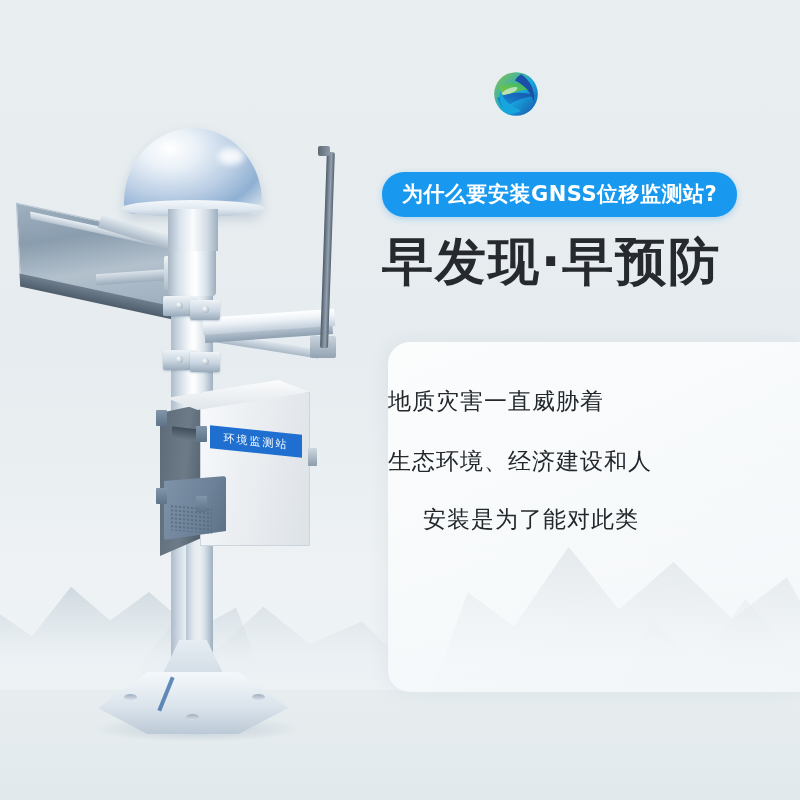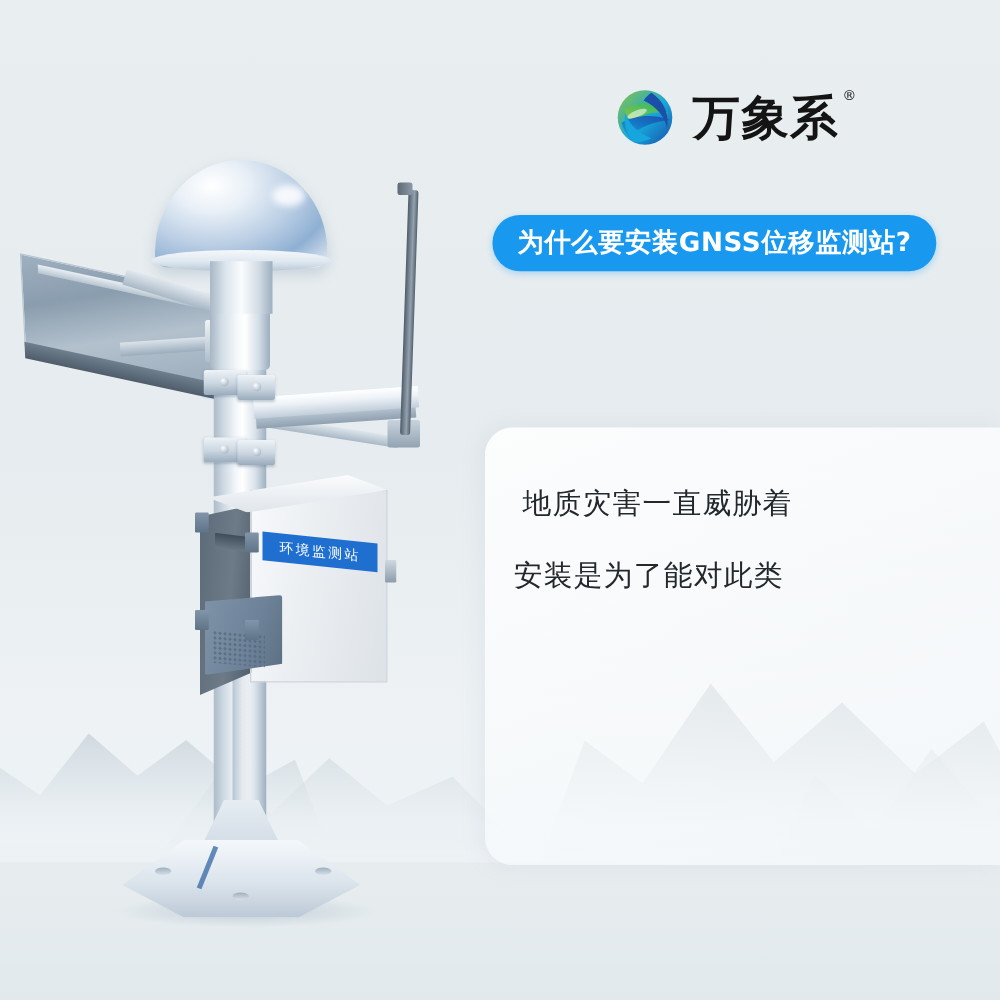--- a/index.html
+++ b/index.html
@@ -262,21 +262,21 @@
     position:relative;font-size:38px;font-weight:700;color:#141414;
     letter-spacing:1px;line-height:1;
     font-family:"DejaVu Sans","Liberation Sans",sans-serif;
   }
   .logo-reg{
     position:absolute;right:-15px;top:-4px;font-size:11px;
     font-weight:400;color:#141414;
   }
 
   .pill{
-    position:absolute;left:14px;top:172px;
+    position:absolute;left:2px;top:172px;
     background:#1899ef;border-radius:22px;padding:8px 20px 9px;
     box-shadow:0 2px 6px rgba(24,153,239,.3);
   }
   .pill span{
     color:#ffffff;font-size:21px;font-weight:700;letter-spacing:.5px;
     white-space:nowrap;
     font-family:"DejaVu Sans","Liberation Sans",sans-serif;
   }
 
   .headline{
@@ -291,22 +291,22 @@
     background:linear-gradient(160deg,rgba(255,255,255,.88) 0%,rgba(250,252,253,.8) 45%,rgba(246,249,251,.72) 100%);
     border-radius:22px 0 0 22px;
     box-shadow:-2px 0 18px rgba(140,160,180,.12);
   }
   .panel-body{
     position:absolute;left:8px;top:374px;width:400px;
     font-size:23px;color:#23282d;line-height:58px;letter-spacing:1px;
     font-family:"DejaVu Sans","Liberation Sans",sans-serif;
   }
   .panel-body .ln{display:block;white-space:nowrap;}
-  .panel-body .ln.indent{padding-left:23px;}
-  .panel-body .ln.center{padding-left:30px;}
+  .panel-body .ln.indent{padding-left:35px;}
+  .panel-body .ln.center{font-family:Liberation Mono, monospace;}
 </style>
 </head>
 <body>
 
 <div class="poster">
 
   <div class="sky"></div>
   <div class="mtn m1"></div>
   <div class="mtn m2"></div>
   <div class="mtn m3"></div>
@@ -396,31 +396,29 @@
               <stop offset="100%" stop-color="#2bb673"></stop>
           </linearGradient>
         </defs>
         <circle cx="50" cy="50" r="42" fill="url(#gA)"></circle>
         <path d="M18 36 C44 22, 70 28, 86 44 C70 40, 46 42, 30 58 C24 52, 20 44, 18 36 Z" fill="url(#gC)"></path>
         <path d="M14 58 C34 46, 64 44, 88 54 C66 56, 42 64, 26 80 C20 74, 16 66, 14 58 Z" fill="url(#gB)"></path>
         <path d="M60 12 C78 24, 88 44, 84 66 C80 48, 68 34, 48 24 C52 18, 56 14, 60 12 Z" fill="#1b4fa8"></path>
         <path d="M34 88 C22 76, 16 60, 20 44 C26 62, 40 74, 60 82 C52 86, 42 89, 34 88 Z" fill="#16a6dd"></path>
         <ellipse cx="38" cy="44" rx="16" ry="5" fill="#ffffff" opacity=".55" transform="rotate(-22 38 44)"></ellipse>
       </svg>
-      <div class="logo-text">
-        <span>万象系</span>
-        <span class="logo-reg">®</span>
-      </div>
     </div>
 
     <div class="pill">
       <span>为什么要安装GNSS位移监测站?</span>
     </div>
 
+    <div class="headline">早发现·早预防</div>
 
     <div class="panel"></div>
     <div class="panel-body">
       <span class="ln center">地质灾害一直威胁着</span>
+      <span class="ln">生态环境、经济建设和人</span>
       <span class="ln indent">安装是为了能对此类</span>
     </div>
 
   </div>
 </div>
 
 </body></html>

